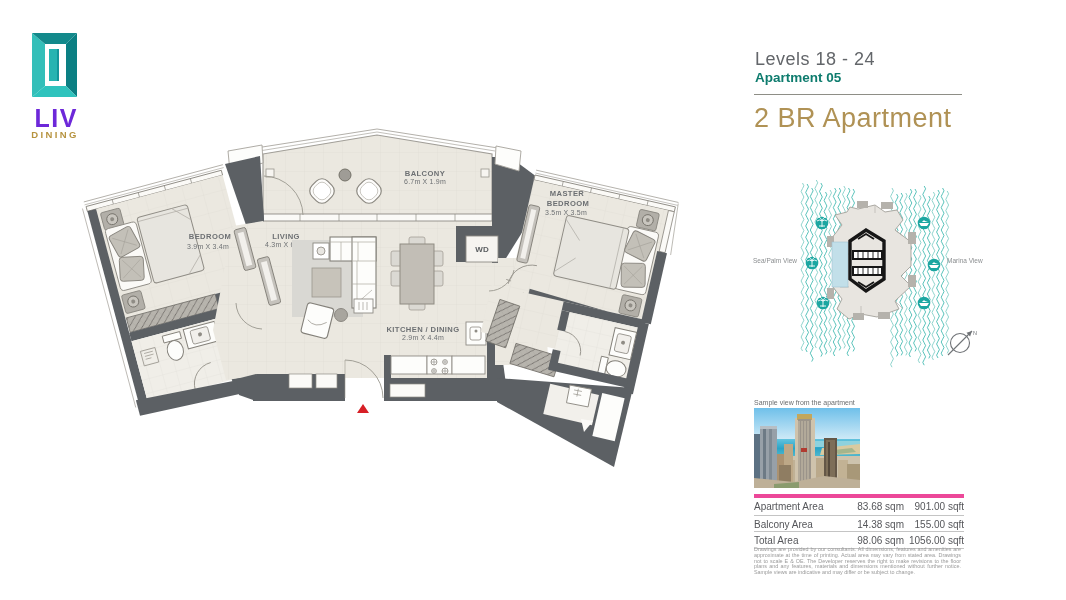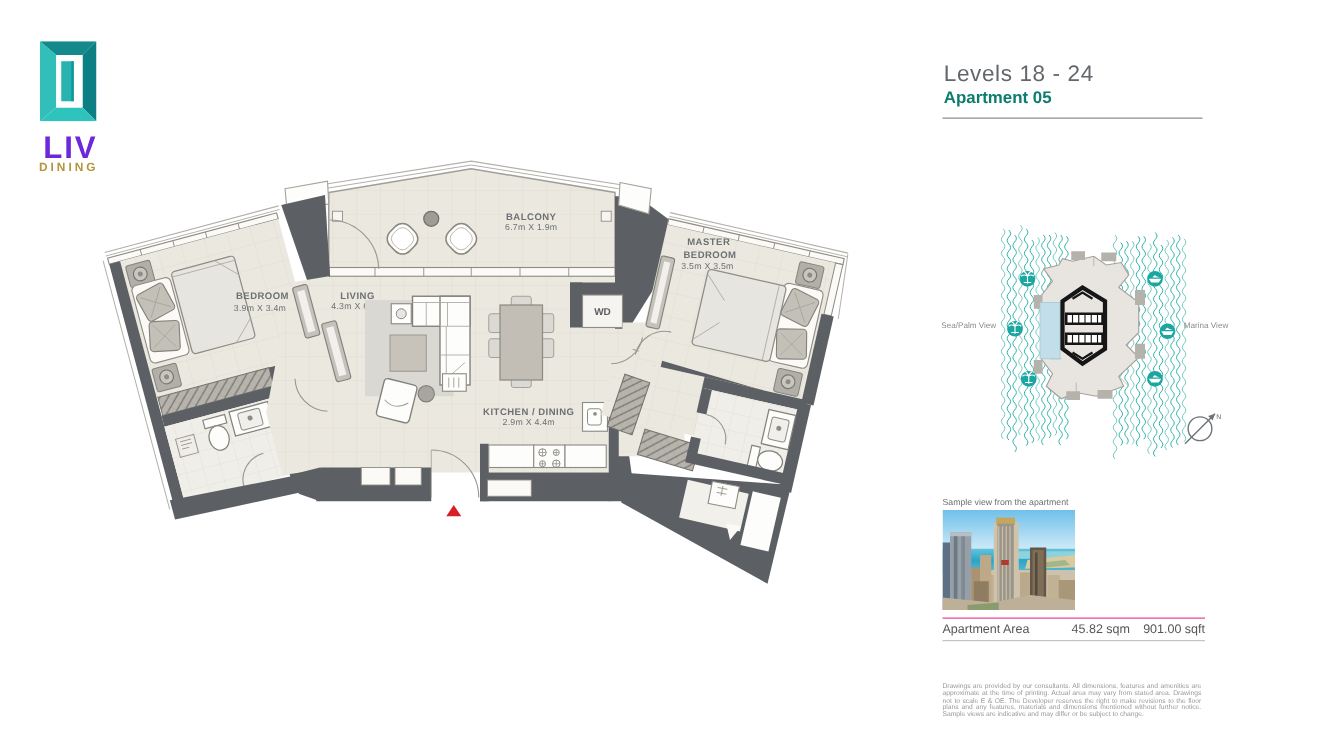--- a/index.html
+++ b/index.html
@@ -414,20 +414,21 @@
 
 <div class="abs" style="left:32px;top:104px;width:46px;text-align:right;color:#6d28d9;font-weight:bold;font-size:25px;letter-spacing:1.5px;">LIV</div>
 <div class="abs" style="left:25px;top:129px;width:60px;text-align:center;color:#b6933f;font-weight:bold;font-size:9.5px;letter-spacing:2.4px;">DINING</div>
 
 <div class="abs" style="left:755px;top:49px;font-size:18px;color:#63666a;letter-spacing:0.5px;">Levels 18 - 24</div>
 
 <div class="abs" style="left:755px;top:70px;font-size:13.5px;font-weight:bold;color:#0e7c6e;">Apartment 05</div>
 
 <div class="abs" style="left:754px;top:94px;width:208px;height:1px;background:#8e8e86;"></div>
 
+<div class="abs" style="left:754px;top:103px;font-size:27px;color:#b09255;letter-spacing:0.5px;">2 BR Apartment</div>
 
 <svg class="abs" style="left:745px;top:172px" width="240" height="200" viewBox="0 0 240 200">
 
 <g>
 <path d="M57.5,11 q2.8,2.80 0,5.60 q-2.8,2.80 0,5.60 q2.8,2.80 0,5.60 q-2.8,2.80 0,5.60 q2.8,2.80 0,5.60 q-2.8,2.80 0,5.60 q2.8,2.80 0,5.60 q-2.8,2.80 0,5.60 q2.8,2.80 0,5.60 q-2.8,2.80 0,5.60 q2.8,2.80 0,5.60 q-2.8,2.80 0,5.60 q2.8,2.80 0,5.60 q-2.8,2.80 0,5.60 q2.8,2.80 0,5.60 q-2.8,2.80 0,5.60 q2.8,2.80 0,5.60 q-2.8,2.80 0,5.60 q2.8,2.80 0,5.60 q-2.8,2.80 0,5.60 q2.8,2.80 0,5.60 q-2.8,2.80 0,5.60 q2.8,2.80 0,5.60 q-2.8,2.80 0,5.60 q2.8,2.80 0,5.60 q-2.8,2.80 0,5.60 q2.8,2.80 0,5.60 q-2.8,2.80 0,5.60 q2.8,2.80 0,5.60 q-2.8,2.80 0,5.60" fill="none" stroke="#74c9c0" stroke-width="0.8"></path>
 <path d="M62.1,12 q2.8,2.80 0,5.60 q-2.8,2.80 0,5.60 q2.8,2.80 0,5.60 q-2.8,2.80 0,5.60 q2.8,2.80 0,5.60 q-2.8,2.80 0,5.60 q2.8,2.80 0,5.60 q-2.8,2.80 0,5.60 q2.8,2.80 0,5.60 q-2.8,2.80 0,5.60 q2.8,2.80 0,5.60 q-2.8,2.80 0,5.60 q2.8,2.80 0,5.60 q-2.8,2.80 0,5.60 q2.8,2.80 0,5.60 q-2.8,2.80 0,5.60 q2.8,2.80 0,5.60 q-2.8,2.80 0,5.60 q2.8,2.80 0,5.60 q-2.8,2.80 0,5.60 q2.8,2.80 0,5.60 q-2.8,2.80 0,5.60 q2.8,2.80 0,5.60 q-2.8,2.80 0,5.60 q2.8,2.80 0,5.60 q-2.8,2.80 0,5.60 q2.8,2.80 0,5.60 q-2.8,2.80 0,5.60 q2.8,2.80 0,5.60 q-2.8,2.80 0,5.60" fill="none" stroke="#2fb3a8" stroke-width="0.8"></path>
 <path d="M66.7,16 q2.8,2.80 0,5.60 q-2.8,2.80 0,5.60 q2.8,2.80 0,5.60 q-2.8,2.80 0,5.60 q2.8,2.80 0,5.60 q-2.8,2.80 0,5.60 q2.8,2.80 0,5.60 q-2.8,2.80 0,5.60 q2.8,2.80 0,5.60 q-2.8,2.80 0,5.60 q2.8,2.80 0,5.60 q-2.8,2.80 0,5.60 q2.8,2.80 0,5.60 q-2.8,2.80 0,5.60 q2.8,2.80 0,5.60 q-2.8,2.80 0,5.60 q2.8,2.80 0,5.60 q-2.8,2.80 0,5.60 q2.8,2.80 0,5.60 q-2.8,2.80 0,5.60 q2.8,2.80 0,5.60 q-2.8,2.80 0,5.60 q2.8,2.80 0,5.60 q-2.8,2.80 0,5.60 q2.8,2.80 0,5.60 q-2.8,2.80 0,5.60 q2.8,2.80 0,5.60 q-2.8,2.80 0,5.60 q2.8,2.80 0,5.60 q-2.8,2.80 0,5.60 q2.8,2.80 0,5.60" fill="none" stroke="#2fb3a8" stroke-width="0.8"></path>
 <path d="M71.3,8 q2.8,2.80 0,5.60 q-2.8,2.80 0,5.60 q2.8,2.80 0,5.60 q-2.8,2.80 0,5.60 q2.8,2.80 0,5.60 q-2.8,2.80 0,5.60 q2.8,2.80 0,5.60 q-2.8,2.80 0,5.60 q2.8,2.80 0,5.60 q-2.8,2.80 0,5.60 q2.8,2.80 0,5.60 q-2.8,2.80 0,5.60 q2.8,2.80 0,5.60 q-2.8,2.80 0,5.60 q2.8,2.80 0,5.60 q-2.8,2.80 0,5.60 q2.8,2.80 0,5.60 q-2.8,2.80 0,5.60 q2.8,2.80 0,5.60 q-2.8,2.80 0,5.60 q2.8,2.80 0,5.60 q-2.8,2.80 0,5.60 q2.8,2.80 0,5.60 q-2.8,2.80 0,5.60 q2.8,2.80 0,5.60 q-2.8,2.80 0,5.60 q2.8,2.80 0,5.60 q-2.8,2.80 0,5.60 q2.8,2.80 0,5.60 q-2.8,2.80 0,5.60" fill="none" stroke="#74c9c0" stroke-width="0.8"></path>
 <path d="M75.9,11 q2.8,2.80 0,5.60 q-2.8,2.80 0,5.60 q2.8,2.80 0,5.60 q-2.8,2.80 0,5.60 q2.8,2.80 0,5.60 q-2.8,2.80 0,5.60 q2.8,2.80 0,5.60 q-2.8,2.80 0,5.60 q2.8,2.80 0,5.60 q-2.8,2.80 0,5.60 q2.8,2.80 0,5.60 q-2.8,2.80 0,5.60 q2.8,2.80 0,5.60 q-2.8,2.80 0,5.60 q2.8,2.80 0,5.60 q-2.8,2.80 0,5.60 q2.8,2.80 0,5.60 q-2.8,2.80 0,5.60 q2.8,2.80 0,5.60 q-2.8,2.80 0,5.60 q2.8,2.80 0,5.60 q-2.8,2.80 0,5.60 q2.8,2.80 0,5.60 q-2.8,2.80 0,5.60 q2.8,2.80 0,5.60 q-2.8,2.80 0,5.60 q2.8,2.80 0,5.60 q-2.8,2.80 0,5.60 q2.8,2.80 0,5.60 q-2.8,2.80 0,5.60 q2.8,2.80 0,5.60" fill="none" stroke="#2fb3a8" stroke-width="0.8"></path>
 <path d="M80.5,20 q2.8,2.80 0,5.60 q-2.8,2.80 0,5.60 q2.8,2.80 0,5.60 q-2.8,2.80 0,5.60 q2.8,2.80 0,5.60 q-2.8,2.80 0,5.60 q2.8,2.80 0,5.60 q-2.8,2.80 0,5.60 q2.8,2.80 0,5.60 q-2.8,2.80 0,5.60 q2.8,2.80 0,5.60 q-2.8,2.80 0,5.60 q2.8,2.80 0,5.60 q-2.8,2.80 0,5.60 q2.8,2.80 0,5.60 q-2.8,2.80 0,5.60 q2.8,2.80 0,5.60 q-2.8,2.80 0,5.60 q2.8,2.80 0,5.60 q-2.8,2.80 0,5.60 q2.8,2.80 0,5.60 q-2.8,2.80 0,5.60 q2.8,2.80 0,5.60 q-2.8,2.80 0,5.60 q2.8,2.80 0,5.60 q-2.8,2.80 0,5.60 q2.8,2.80 0,5.60 q-2.8,2.80 0,5.60 q2.8,2.80 0,5.60" fill="none" stroke="#2fb3a8" stroke-width="0.8"></path>
@@ -557,23 +558,33 @@
 <rect x="70" y="30" width="13" height="50" fill="#645747"></rect>
 <rect x="72" y="32" width="9" height="48" fill="#7d6e58"></rect>
 <rect x="74" y="34" width="2" height="46" fill="#55493b"></rect>
 <rect x="84" y="52" width="10" height="28" fill="#c2b294"></rect>
 <rect x="93" y="56" width="13" height="24" fill="#a89878"></rect>
 <polygon points="0,80 106,80 106,72 70,68 40,74 0,70" fill="#beb098"></polygon>
 <polygon points="20,80 45,80 45,74 20,76" fill="#8a9b6e"></polygon>
 </svg>
 
 <div class="abs" style="left:754px;top:494px;width:210px;">
-<div style="border-top:1px solid #ec4899;height:16.5px;position:relative;">
+<div style="border-top:4px solid #ec4899;height:16.5px;position:relative;">
 <span style="position:absolute;left:0;top:3px;font-size:10px;color:#55565a;">Apartment Area</span>
-<span style="position:absolute;right:60px;top:3px;font-size:10px;color:#55565a;">45.82 sqm</span>
+<span style="position:absolute;right:60px;top:3px;font-size:10px;color:#55565a;">83.68 sqm</span>
 <span style="position:absolute;right:0;top:3px;font-size:10px;color:#55565a;">901.00 sqft</span>
+</div>
+<div style="border-top:1px solid #c4c4c4;height:15.5px;position:relative;">
+<span style="position:absolute;left:0;top:3px;font-size:10px;color:#55565a;">Balcony Area</span>
+<span style="position:absolute;right:60px;top:3px;font-size:10px;color:#55565a;">14.38 sqm</span>
+<span style="position:absolute;right:0;top:3px;font-size:10px;color:#55565a;">155.00 sqft</span>
+</div>
+<div style="border-top:1px solid #c4c4c4;height:16px;position:relative;">
+<span style="position:absolute;left:0;top:3px;font-size:10px;color:#55565a;">Total Area</span>
+<span style="position:absolute;right:60px;top:3px;font-size:10px;color:#55565a;">98.06 sqm</span>
+<span style="position:absolute;right:0;top:3px;font-size:10px;color:#55565a;">1056.00 sqft</span>
 </div>
 <div style="border-top:1px solid #c4c4c4;"></div>
 </div>
 
 <div class="abs" style="left:754px;top:547px;width:207px;font-size:5.4px;line-height:5.8px;color:#9a9a9a;text-align:justify;">Drawings are provided by our consultants. All dimensions, features and amenities are approximate at the time of printing. Actual area may vary from stated area. Drawings not to scale E &amp; OE. The Developer reserves the right to make revisions to the floor plans and any features, materials and dimensions mentioned without further notice. Sample views are indicative and may differ or be subject to change.</div>
 
 </div>
 
 </body></html>

